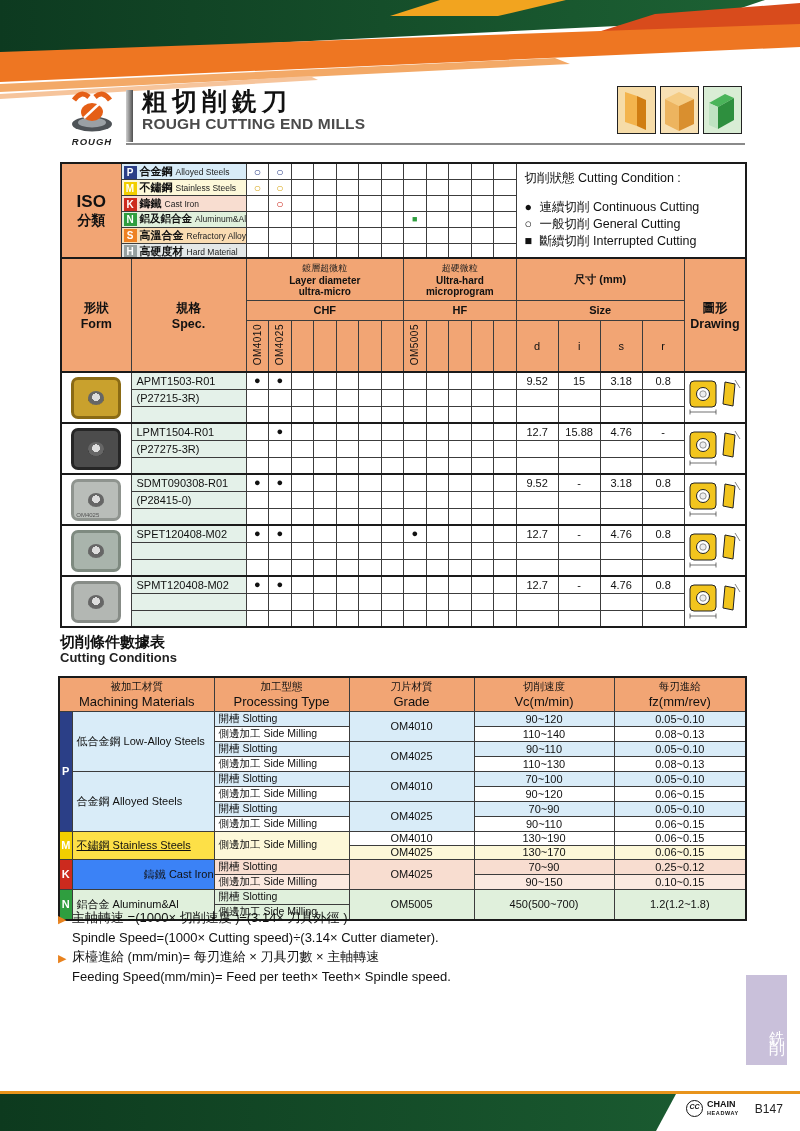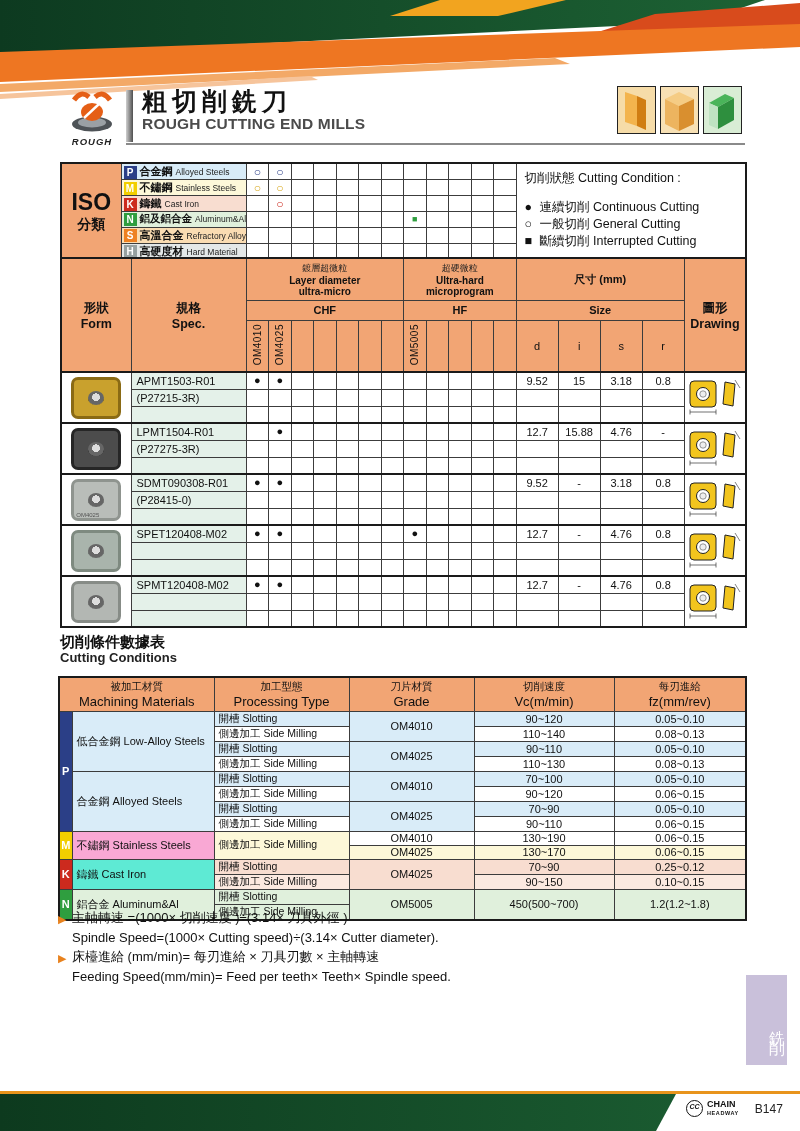--- a/index.html
+++ b/index.html
@@ -7,21 +7,21 @@
        font-family:"Liberation Sans",sans-serif;color:#111;overflow:hidden;}
   .abs{position:absolute;}
   
   table{border-collapse:collapse;table-layout:fixed;}
   td{border:1px solid #3c3c3c;padding:0;overflow:hidden;font-size:11px;text-align:center;vertical-align:middle;}
   .t{border:2px solid #1a1a1a;}
   .oh{background:#f2a574;}
   .vt{writing-mode:vertical-rl;transform:rotate(180deg);font-size:10px;letter-spacing:.5px;display:inline-block;}
   
   .iso-label{font-weight:bold;}
-  .iso-label .l1{font-size:23px;font-weight:bold;}
+  .iso-label .l1{font-size:17px;font-weight:bold;}
   .iso-label .l2{font-size:14px;}
   .mat-cell{text-align:left;padding:0 2px;white-space:nowrap;}
   .badge{display:inline-block;width:13px;height:13px;line-height:13px;text-align:center;
          color:#fff;font-weight:bold;font-size:10px;vertical-align:middle;margin-right:3px;}
   .mzh{font-size:11px;font-weight:bold;}
   .men{font-size:8.5px;color:#222;}
   .mark{font-size:12px;font-weight:bold;line-height:1;}
   .legend{vertical-align:top;text-align:left;padding:6px 8px;background:#fff;}
   .legend .lt{font-size:12.5px;margin-bottom:12px;}
   .legend .li{font-size:12.5px;line-height:17px;}
@@ -782,34 +782,34 @@
         <td style="background-color: rgb(217, 236, 248);">70~90</td>
         <td style="background-color: rgb(217, 236, 248);">0.05~0.10</td>
       </tr>
   <tr style="height:14px">
         <td class="cproc" style="background-color: rgb(255, 255, 255);">側邊加工 Side Milling</td>
         <td style="background-color: rgb(255, 255, 255);">90~110</td>
         <td style="background-color: rgb(255, 255, 255);">0.06~0.15</td>
       </tr>
   <tr class="gsep" style="height:14px">
     <td rowspan="2" class="cbadge" style="color: rgb(255, 255, 255); background-color: rgb(242, 207, 0);">M</td>
-    <td rowspan="2" class="cmat" style="background-color: #f9a8d4;">不鏽鋼 Stainless Steels</td>
+    <td rowspan="2" class="cmat" style="background-color: #fde047; text-decoration: underline;">不鏽鋼 Stainless Steels</td>
     <td rowspan="2" class="cproc" style="background-color: rgb(253, 248, 217);">側邊加工 Side Milling</td>
     <td style="background-color: rgb(255, 255, 255);">OM4010</td>
     <td style="background-color: rgb(255, 255, 255);">130~190</td>
     <td style="background-color: rgb(255, 255, 255);">0.06~0.15</td>
   </tr>
   <tr style="height:14px">
         <td style="background-color: rgb(253, 248, 217);">OM4025</td>
         <td style="background-color: rgb(253, 248, 217);">130~170</td>
         <td style="background-color: rgb(253, 248, 217);">0.06~0.15</td>
       </tr>
   <tr class="gsep" style="height:14px">
     <td rowspan="2" class="cbadge" style="background-color: rgb(204, 42, 30);">K</td>
-    <td rowspan="2" class="cmat" style="background-color: #5eead4;">鑄鐵 Cast Iron</td>
+    <td rowspan="2" class="cmat" style="background-color: #3b82f6; text-align: right;">鑄鐵 Cast Iron</td>
     <td class="cproc" style="background-color: rgb(248, 221, 208);">開槽 Slotting</td>
     <td rowspan="2" style="background-color: rgb(248, 221, 208);">OM4025</td>
     <td style="background-color: rgb(248, 221, 208);">70~90</td>
     <td style="background-color: rgb(248, 221, 208);">0.25~0.12</td>
   </tr>
   <tr style="height:14px">
         <td class="cproc" style="background-color: rgb(251, 233, 224);">側邊加工 Side Milling</td>
         <td style="background-color: rgb(251, 233, 224);">90~150</td>
         <td style="background-color: rgb(251, 233, 224);">0.10~0.15</td>
       </tr>

